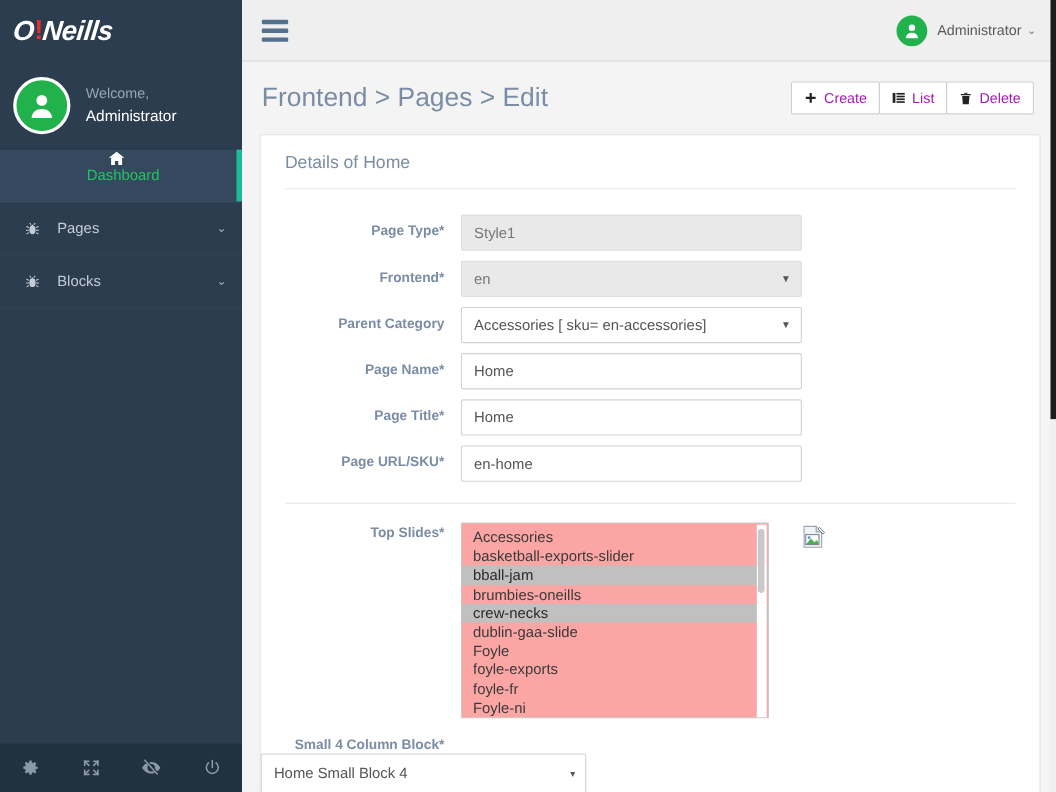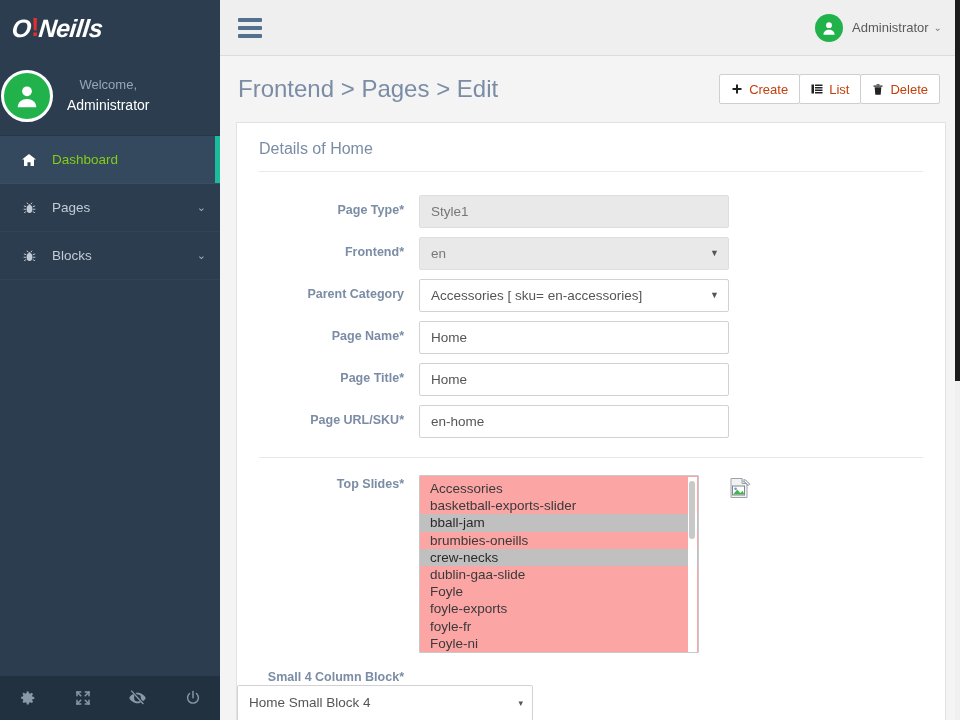--- a/index.html
+++ b/index.html
@@ -41,23 +41,22 @@
     font-style: normal;
     display: inline-block;
     transform: skewX(6deg);
     font-size: 25px;
     position: relative;
     top: -1px;
   }
   #profile {
     height: 80px;
     display: flex; align-items: center;
-    padding-left: 1px;
+    padding-left: 12px;
     border-bottom: 1px solid #253645;
-    text-align: center;
   }
   #avatar-big {
     width: 52px; height: 52px;
     border-radius: 50%;
     background: #22b24c;
     border: 3px solid #ffffff;
     display: flex; align-items: center; justify-content: center;
     flex: none;
   }
   #avatar-big svg { display:block; }
@@ -70,21 +69,22 @@
     height: 48px;
     display: flex; align-items: center;
     padding: 0 14px 0 18px;
     font-size: 13.5px;
     color: #c3ccd6;
     cursor: pointer;
     border-bottom: 1px solid rgba(255,255,255,0.03);
   }
   .nav-item.active {
     background: #34495e;
-    color: #84cc16;
+    color: #22c55e;
+    flex-direction: column;
   }
   .nav-item.active::after {
     content: "";
     position: absolute; right: 0; top: 0;
     width: 5px; height: 100%;
     background: #1abc9c;
   }
   .nav-ico {
     width: 22px; display: flex; align-items: center; justify-content: center;
     margin-right: 12px; flex: none;
@@ -151,21 +151,21 @@
     color: #7b8ca5;
     font-weight: normal;
     white-space: nowrap;
   }
   #action-btns { margin-left: auto; display: flex; }
   .act-btn {
     height: 30px;
     background: #ffffff;
     border: 1px solid #cfcfcf;
     font-size: 13px;
-    color: #c2410c;
+    color: #a21caf;
     padding: 0 11px;
     display: flex; align-items: center; gap: 6px;
     cursor: pointer;
     margin-left: -1px;
     border-radius: 2px;
   }
   .act-btn:first-child { margin-left: 0; }
   .act-ico { font-size: 12px; line-height: 1; display:flex; }
 
   

